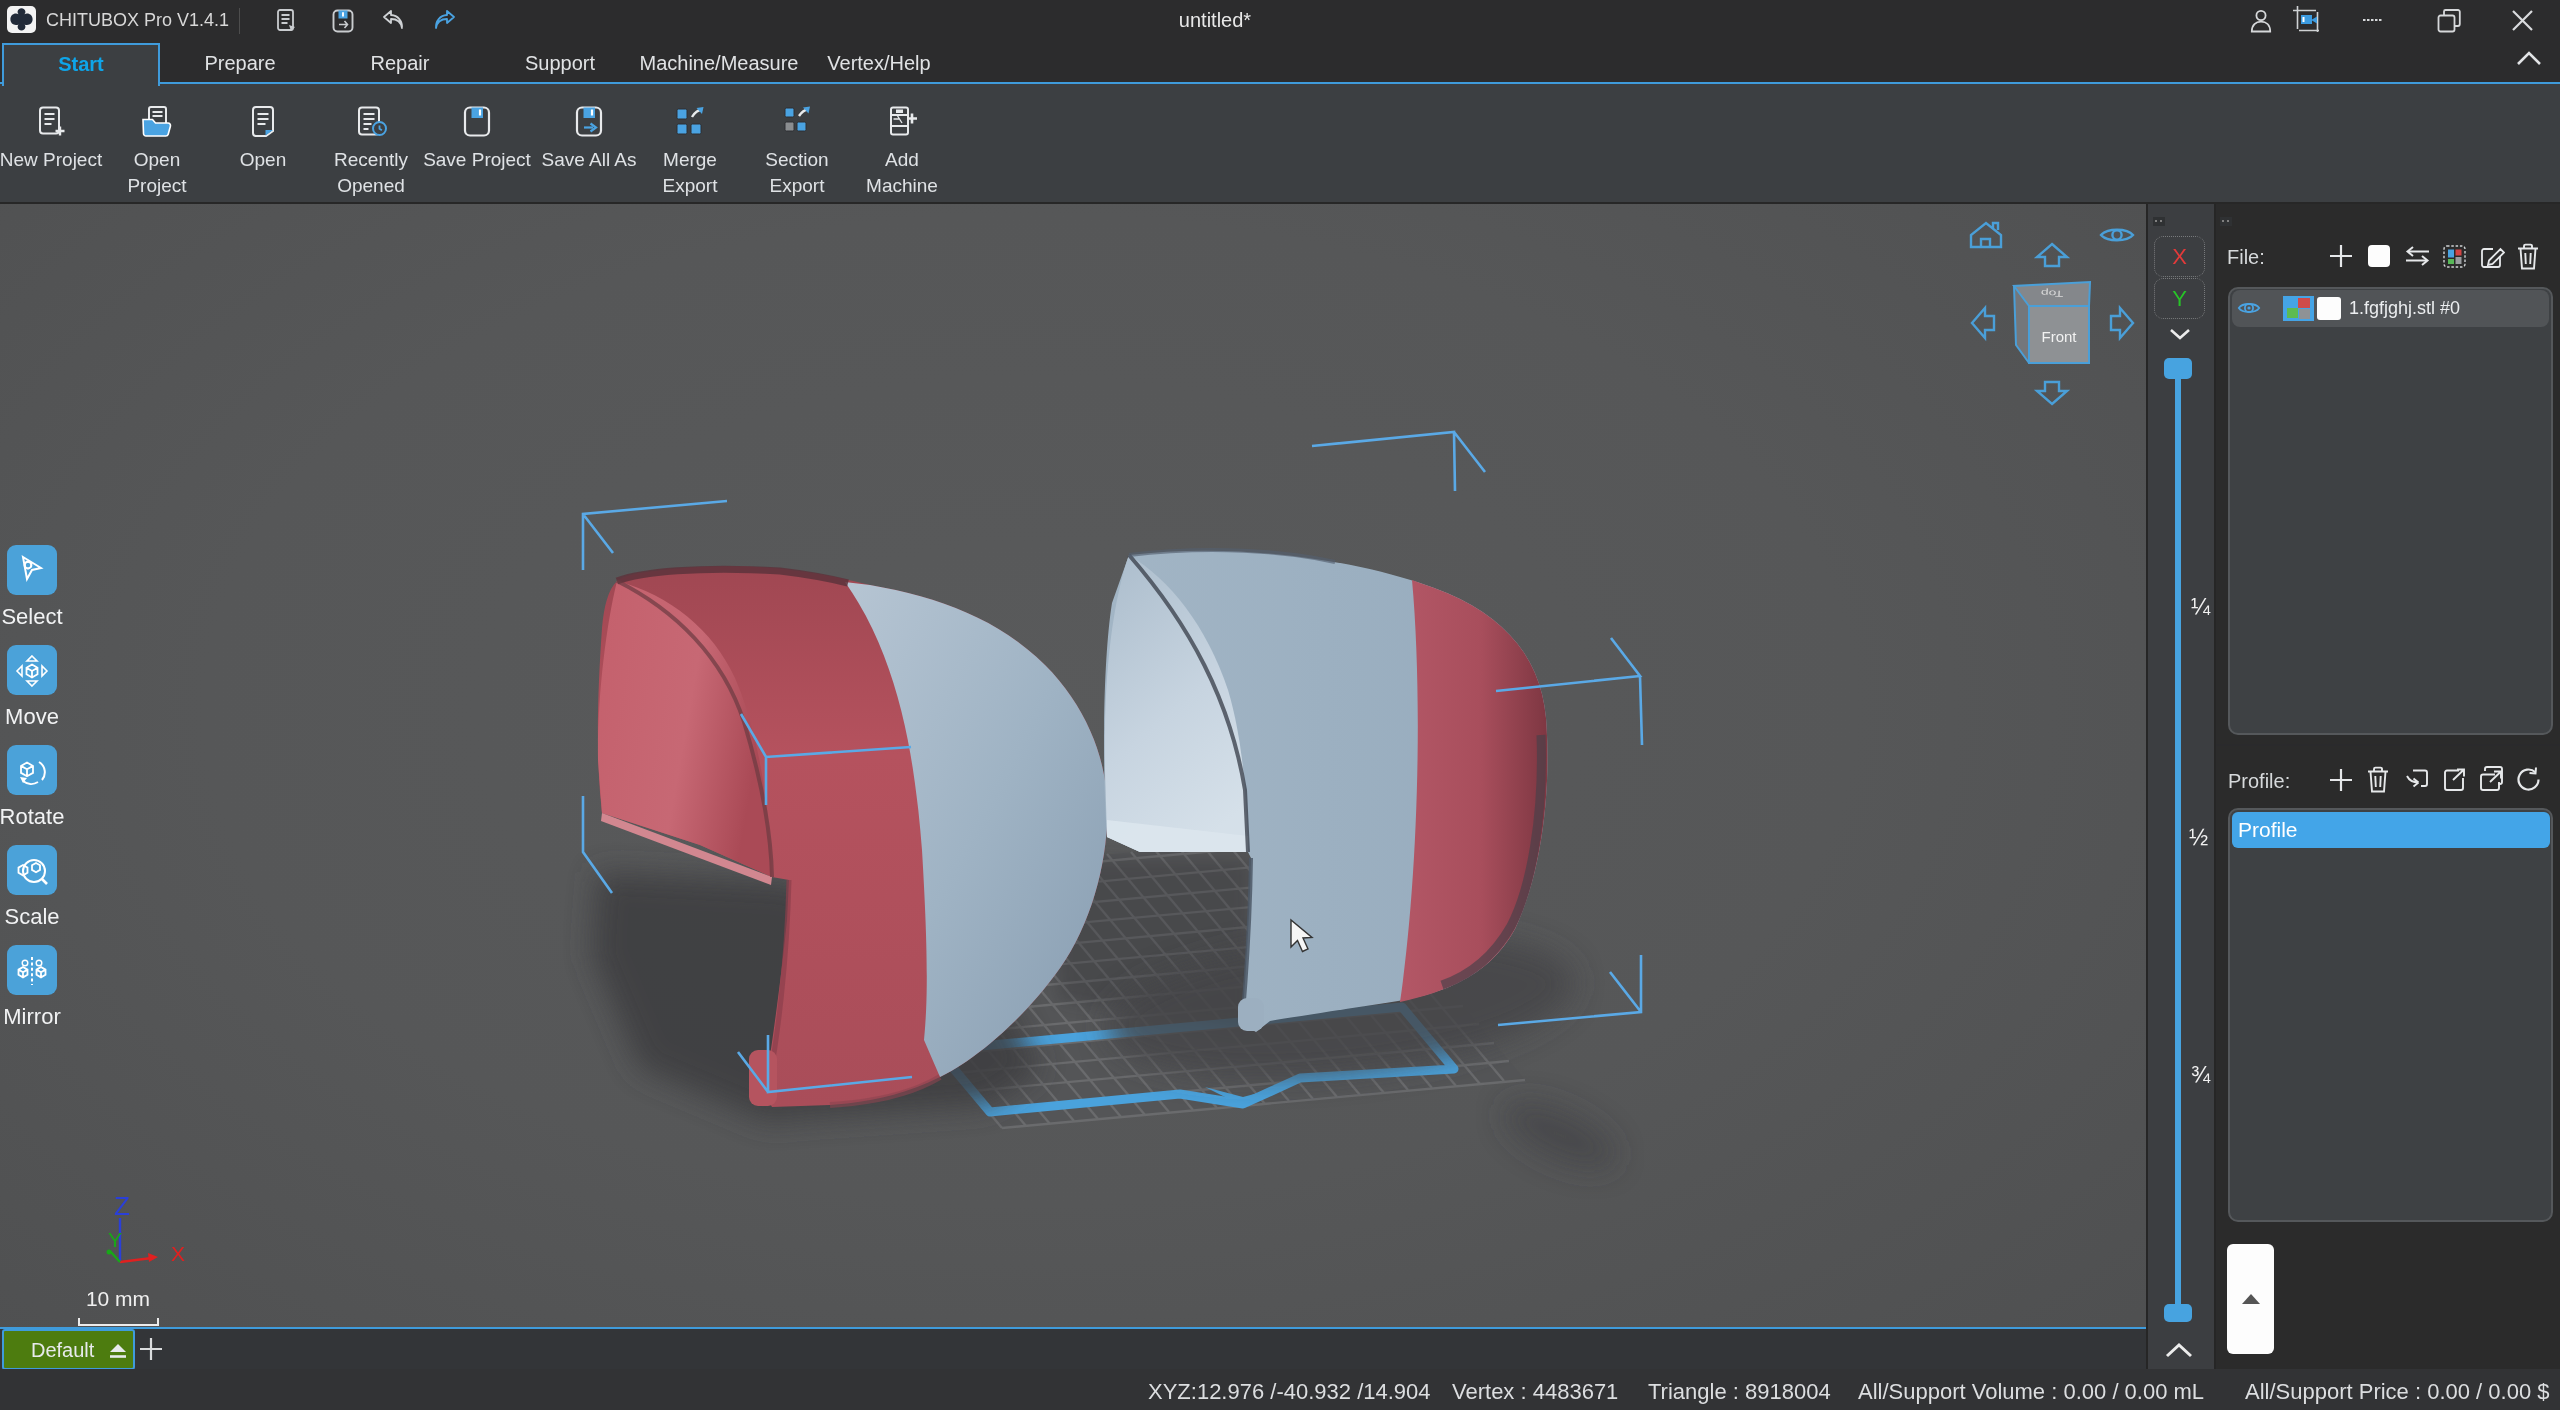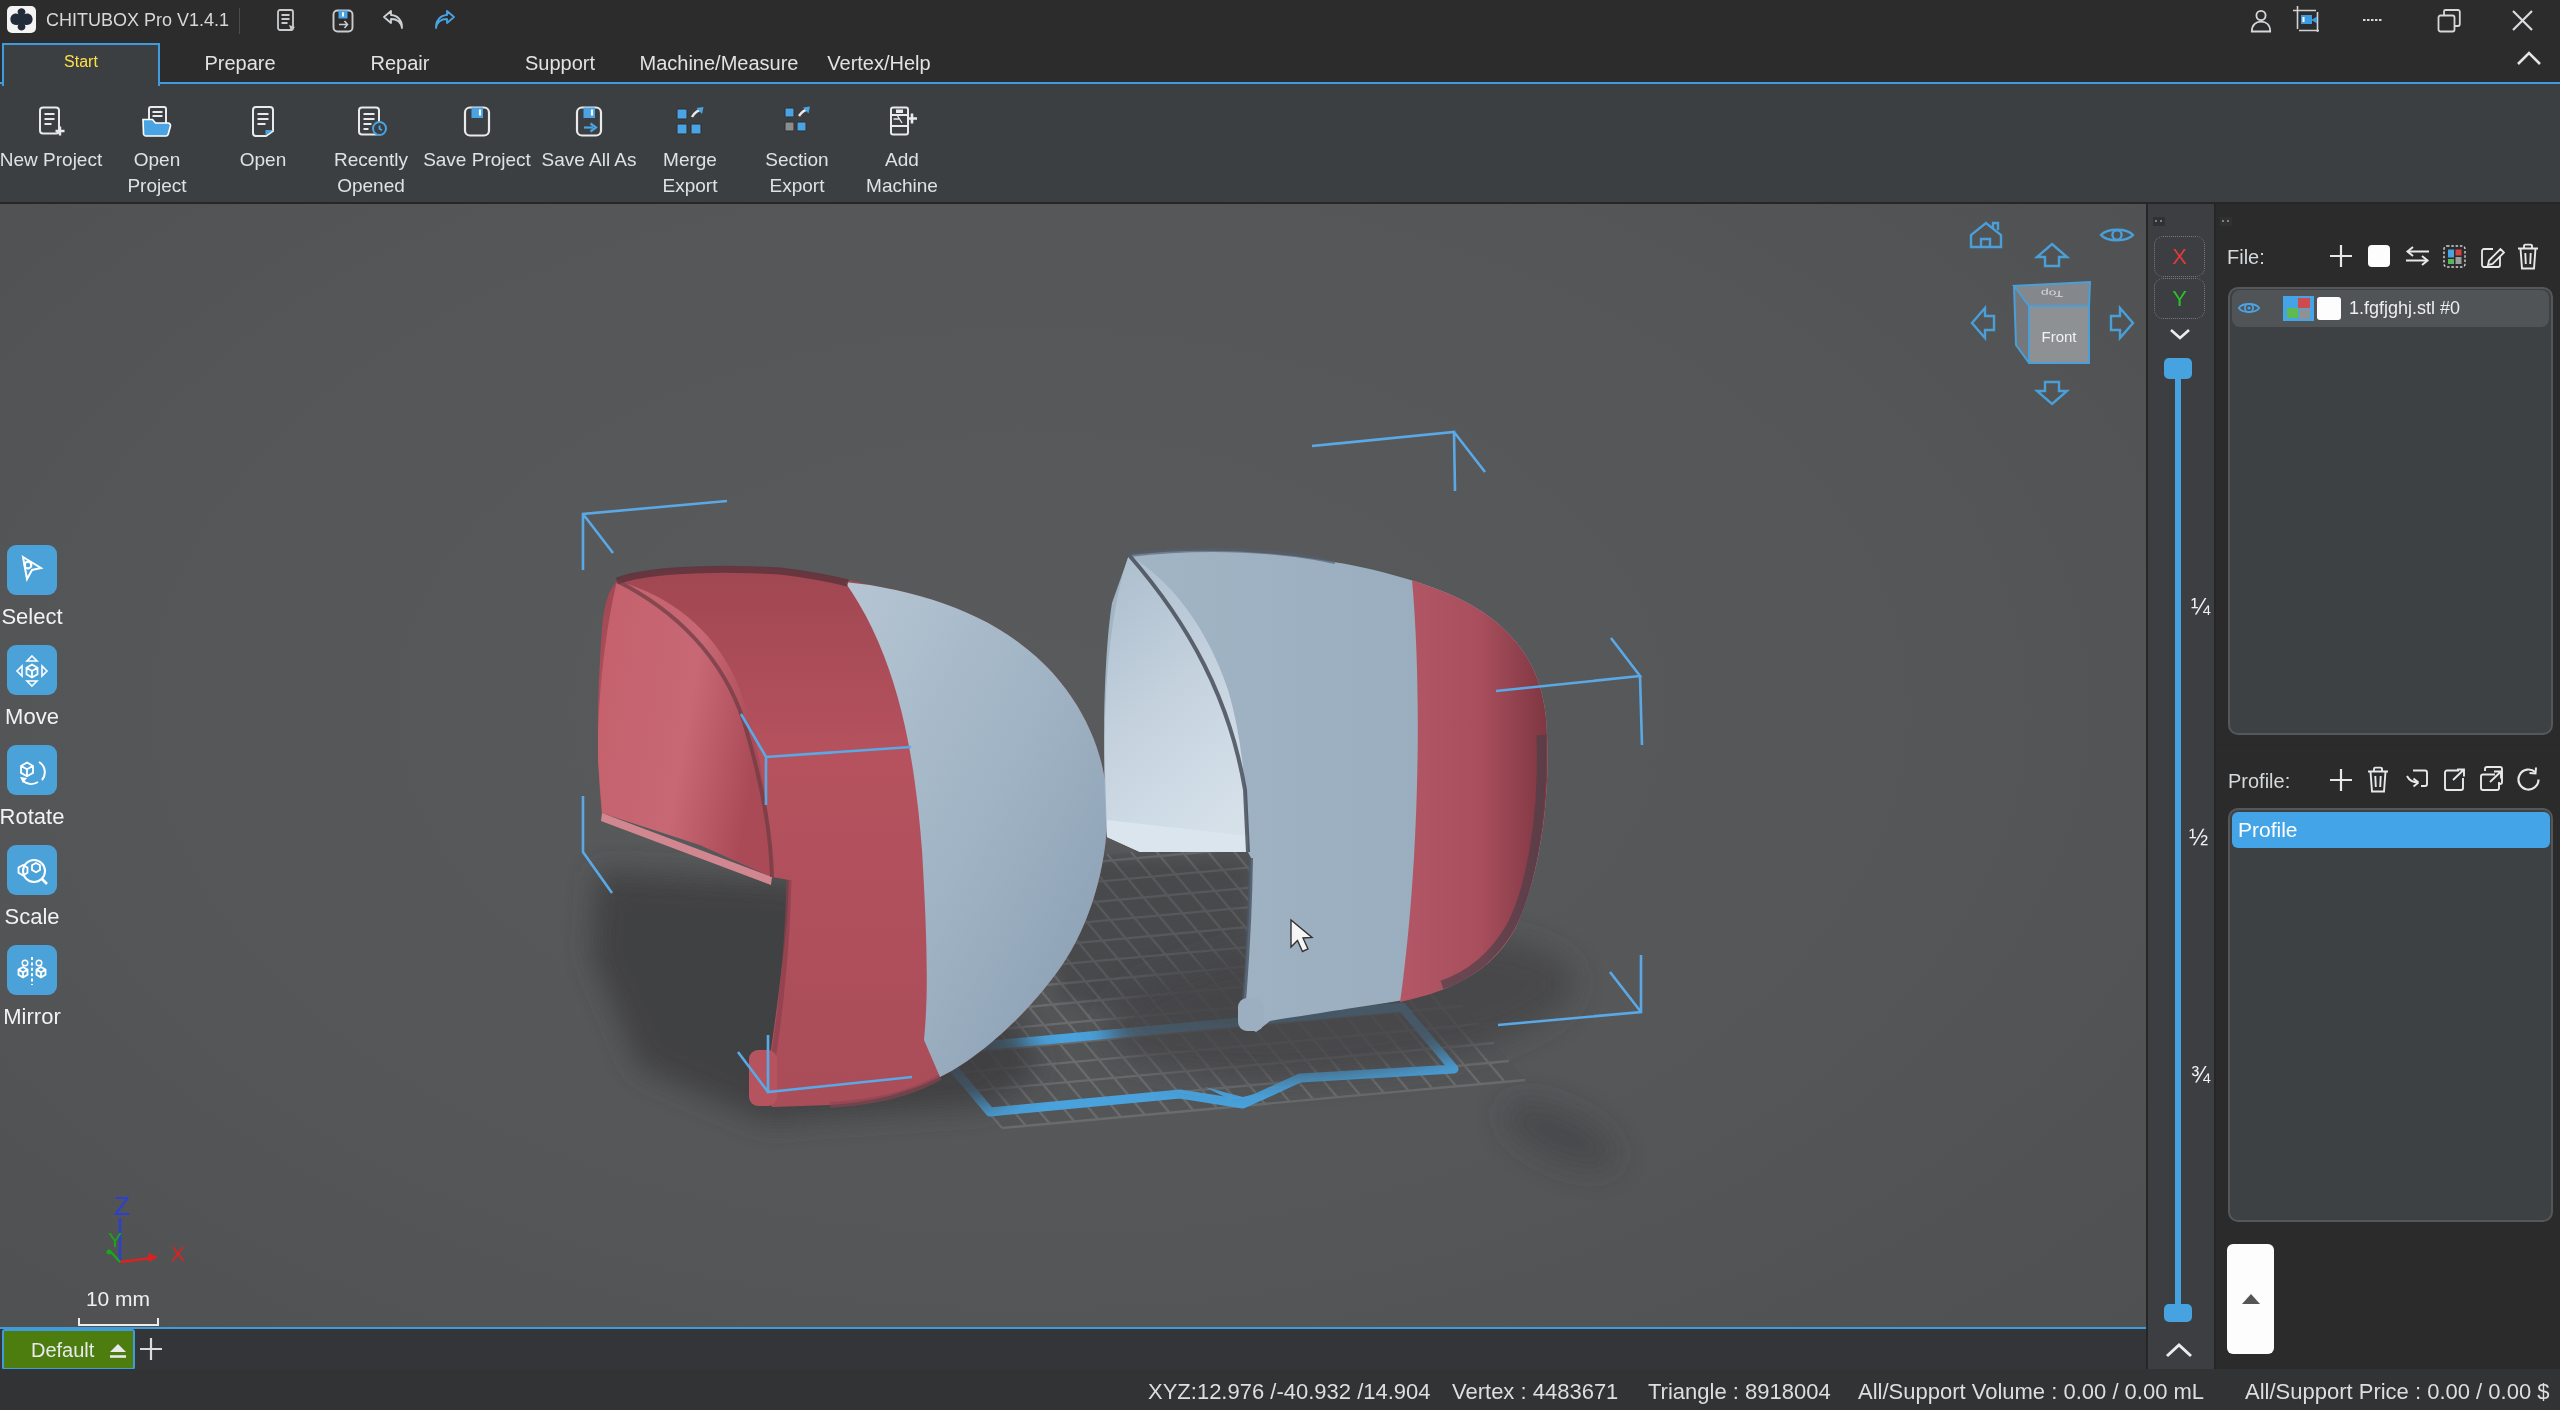--- a/index.html
+++ b/index.html
@@ -12,21 +12,21 @@
 #logo{position:absolute;left:7px;top:6px;width:29px;height:27px;background:#f3f3f3;border-radius:5px;}
 #apptitle{position:absolute;left:46px;top:10px;font-size:18px;color:#d8d8d8;}
 #doctitle{position:absolute;left:0;top:9px;width:2430px;text-align:center;font-size:20px;color:#e8e8e8;}
 .tsep{position:absolute;left:239px;top:8px;width:1px;height:26px;background:#4d4d4d;}
 
 #tabrow{position:absolute;left:0;top:42px;width:2560px;height:42px;background:#2c2c2d;}
 #tabline{position:absolute;left:0;top:82px;width:2560px;height:2px;background:#3f9bdb;}
 .tab{position:absolute;top:0;height:42px;line-height:42px;text-align:center;font-size:20px;color:#e0e2e4;}
 #tabstart{position:absolute;left:2px;top:43px;width:158px;height:43px;background:#3c3f42;
   border:2px solid #3f9bdb;border-bottom:none;z-index:3;}
-#tabstart span{display:block;margin-top:8px;text-align:center;font-size:16px;color:#fde047;}
+#tabstart span{display:block;margin-top:8px;text-align:center;font-size:20px;color:#0ea5e9;font-weight:bold;}
 
 #ribbon{position:absolute;left:0;top:84px;width:2560px;height:118px;background:#3c3f42;}
 #seam1{position:absolute;left:0;top:202px;width:2560px;height:2px;background:#272727;}
 .rbtn{position:absolute;top:16px;text-align:center;color:#dfe2e5;font-size:19px;line-height:26px;}
 .rbtn svg{display:block;margin:0 auto 8px auto;}
 #ribchev{position:absolute;left:2516px;top:50px;}
 
 #viewport{position:absolute;left:0;top:204px;width:2146px;height:1123px;
   background:radial-gradient(ellipse 1500px 900px at 48% 45%, #595a5b 0%, #565758 55%, #4f5051 100%);}
 #slidercol{position:absolute;left:2148px;top:204px;width:66px;height:1165px;background:#3c3e41;}
@@ -49,20 +49,21 @@
 </style>
 </head>
 <body>
 <div id="root">
 
 <div id="titlebar">
  <div id="logo"><svg width="29" height="27" viewBox="0 0 29 27">
           <path d="M14.5 2.2 C16.5 2.2 18.2 3.6 18.4 5.6 C18.5 6.6 18.1 7.6 17.5 8.3 C18.2 7.9 19.1 7.6 20 7.6 C23.2 7.6 25.6 9.9 25.6 13.3 C25.6 16.7 23.2 19 20 19 C19.1 19 18.2 18.8 17.5 18.4 C18.1 19.1 18.5 20 18.4 21 C18.2 23 16.5 24.5 14.5 24.5 C12.5 24.5 10.8 23 10.6 21 C10.5 20 10.9 19.1 11.5 18.4 C10.8 18.8 9.9 19 9 19 C5.8 19 3.4 16.7 3.4 13.3 C3.4 9.9 5.8 7.6 9 7.6 C9.9 7.6 10.8 7.9 11.5 8.3 C10.9 7.6 10.5 6.6 10.6 5.6 C10.8 3.6 12.5 2.2 14.5 2.2 Z" fill="#222b39"></path>
         </svg></div>
  <div id="apptitle">CHITUBOX Pro V1.4.1</div>
+ <div id="doctitle">untitled*</div>
  <div class="tsep"></div>
  <svg class="abs" style="left:275px;top:8px" width="24" height="26" viewBox="0 0 24 26">
         <g fill="none" stroke="#c9cccf" stroke-width="1.8">
           <rect x="3" y="2" width="15" height="20" rx="2"></rect>
           <path d="M6.5 7h8M6.5 11h8M6.5 15h6"></path>
           <path d="M14 17l6 2-4 4z" fill="#c9cccf" stroke="none"></path>
         </g>
       </svg>
  <svg class="abs" style="left:330px;top:8px" width="26" height="26" viewBox="0 0 26 26">
         <g fill="none" stroke="#c9cccf" stroke-width="1.9">

